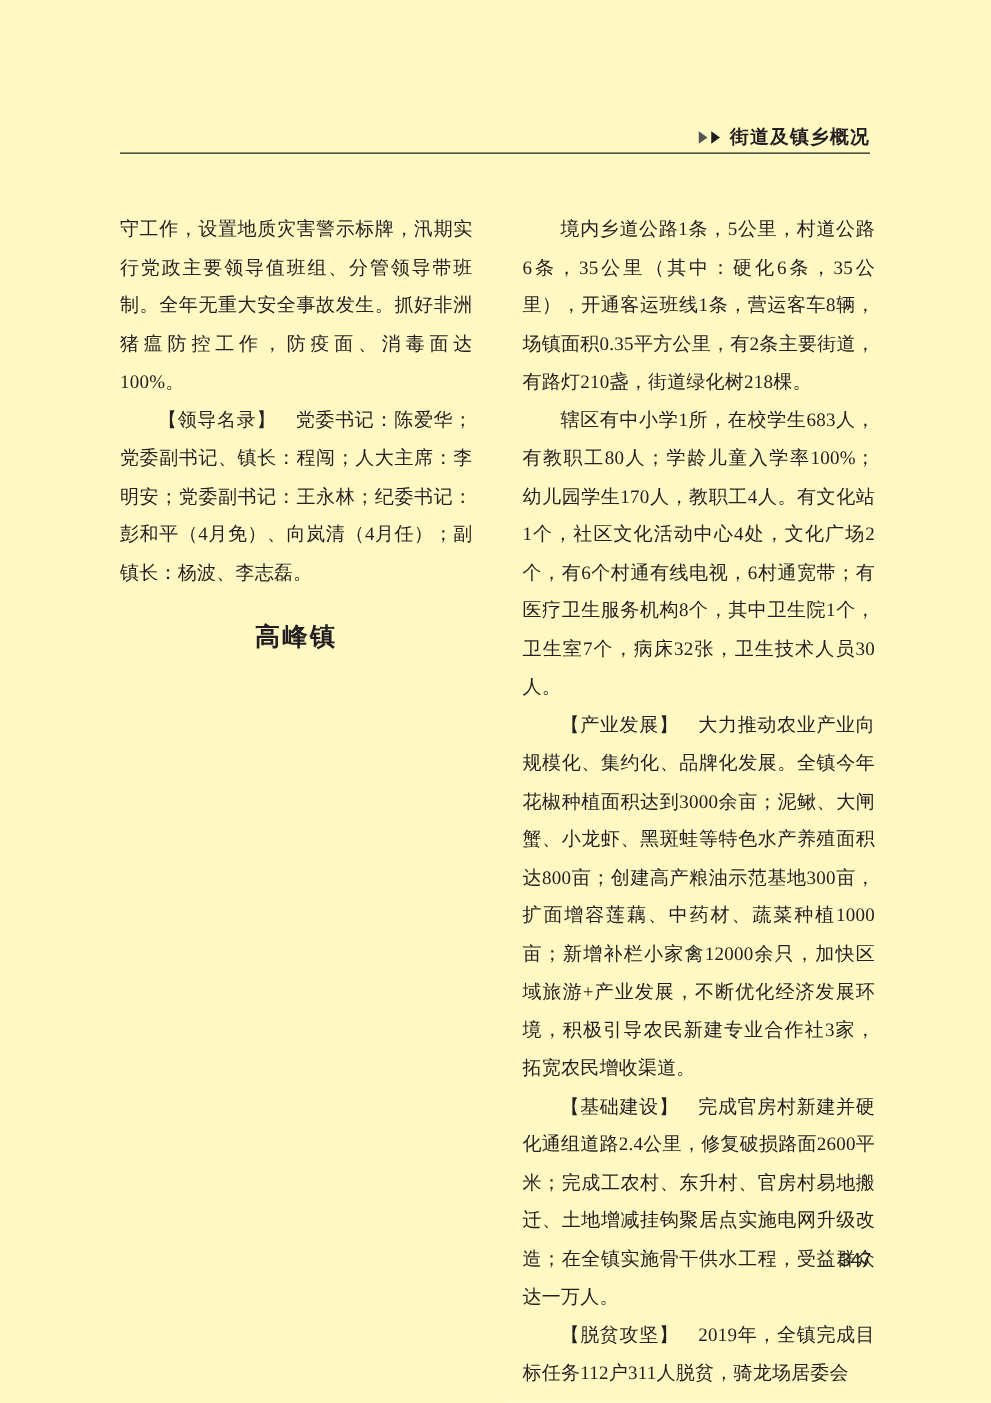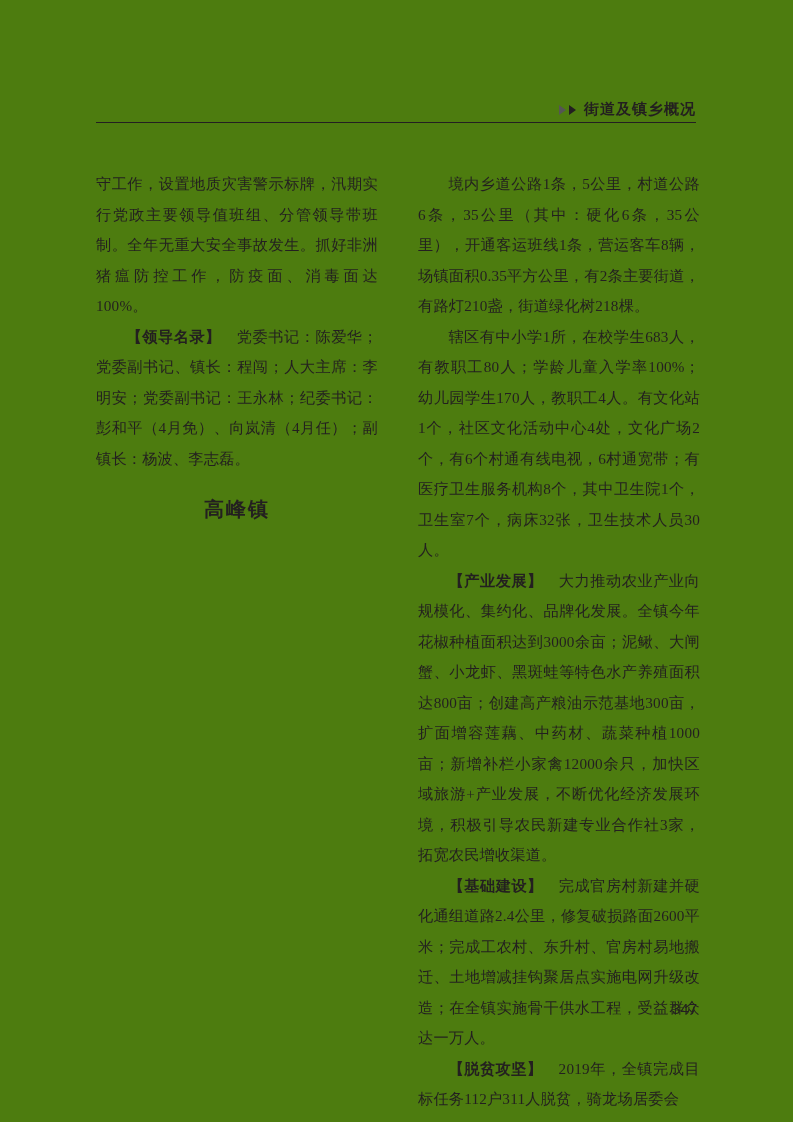--- a/index.html
+++ b/index.html
@@ -14,21 +14,21 @@
     color: #231f20;
     position: relative;
     overflow: hidden;
   }
   .page {
     position: absolute;
     left: 0;
     top: 0;
     width: 793px;
     height: 1122px;
-    background: #4d7c0f;
+    background: #fef9c3;
   }
   
   .header {
     position: absolute;
     left: 96px;
     top: 96px;
     width: 600px;
     height: 26px;
     display: flex;
     align-items: flex-end;
@@ -96,21 +96,21 @@
   }
   .sect-title {
     margin: 22px 0 14px 0;
     font-size: 20px;
     font-weight: bold;
     text-align: center;
     letter-spacing: 2px;
     font-family: "Liberation Sans", sans-serif;
   }
   .lead {
-    font-weight: bold;
+    font-weight: normal;
     font-family: "Liberation Sans", sans-serif;
   }
   
   .folio {
     position: absolute;
     right: 96px;
     top: 1000px;
     font-size: 15px;
     font-family: "Liberation Sans", sans-serif;
     color: #231f20;

